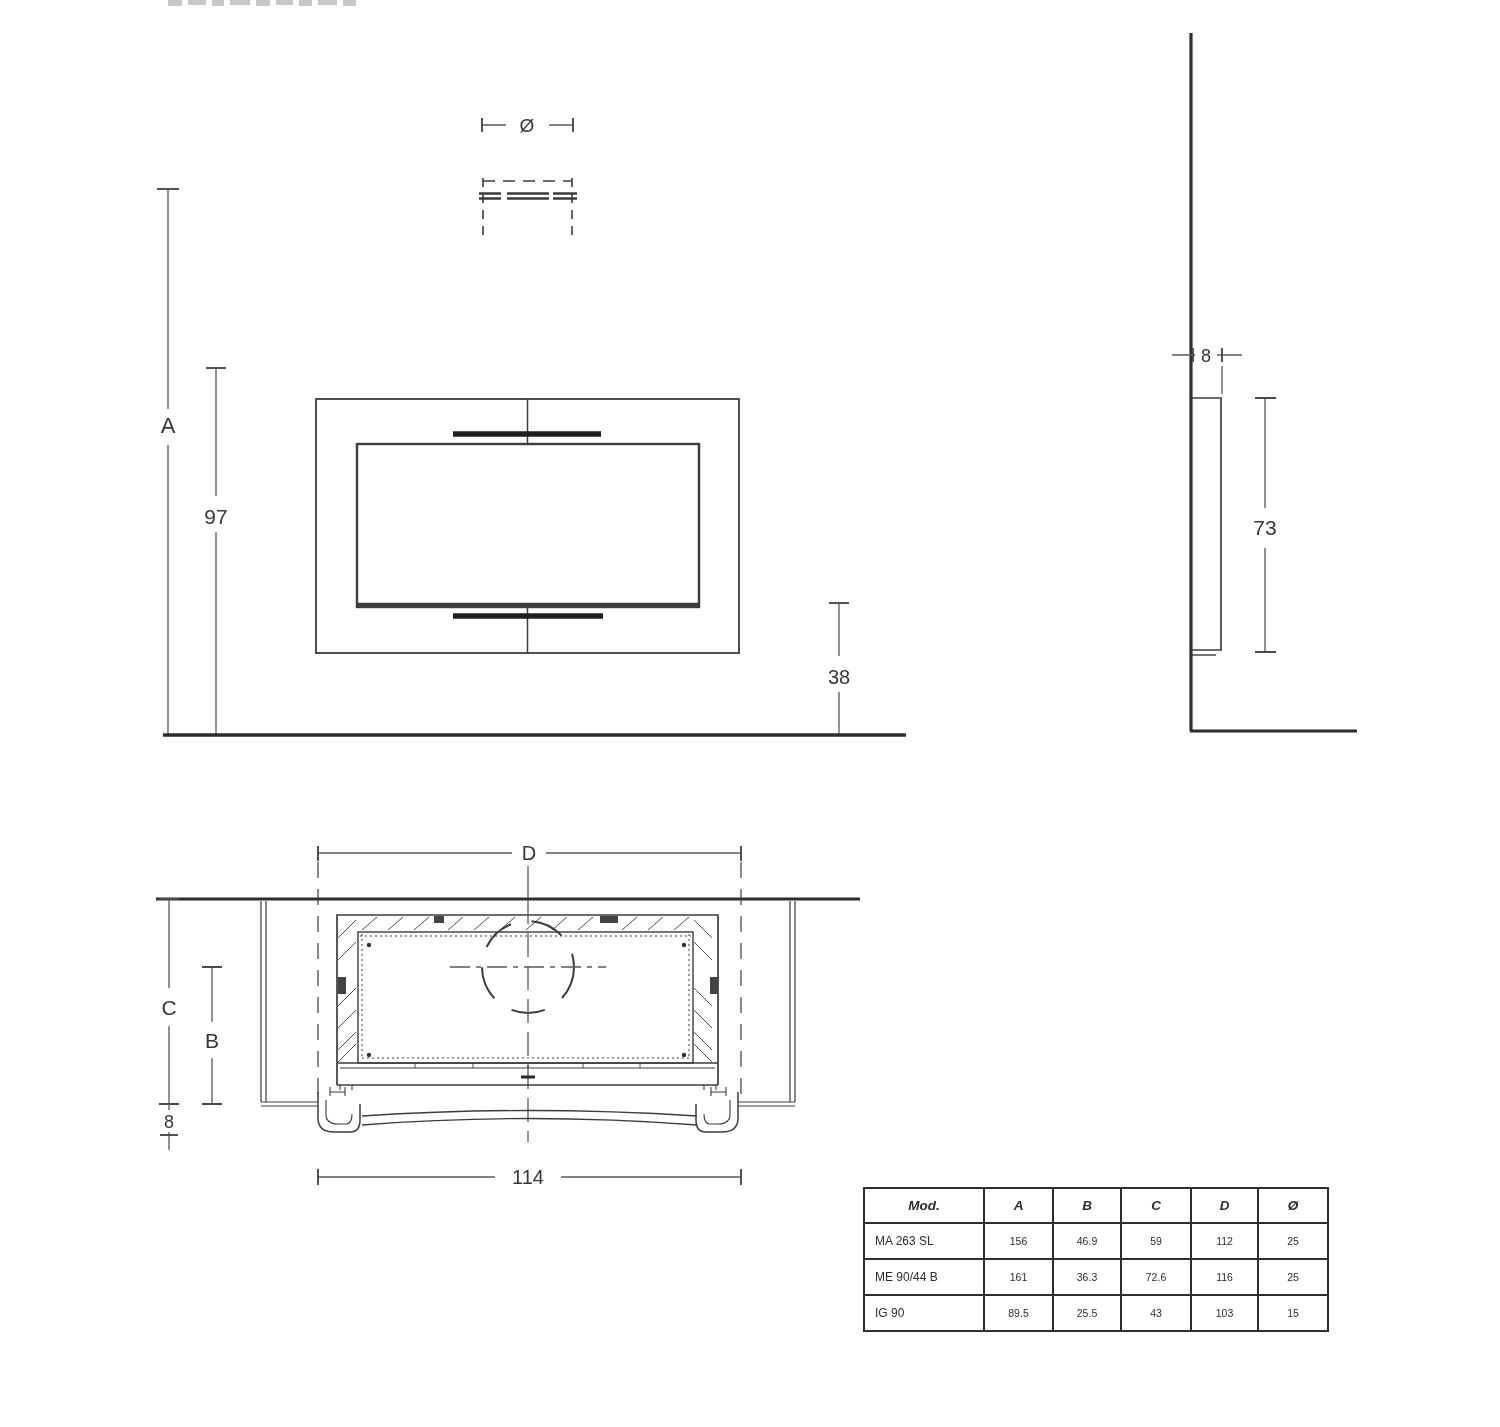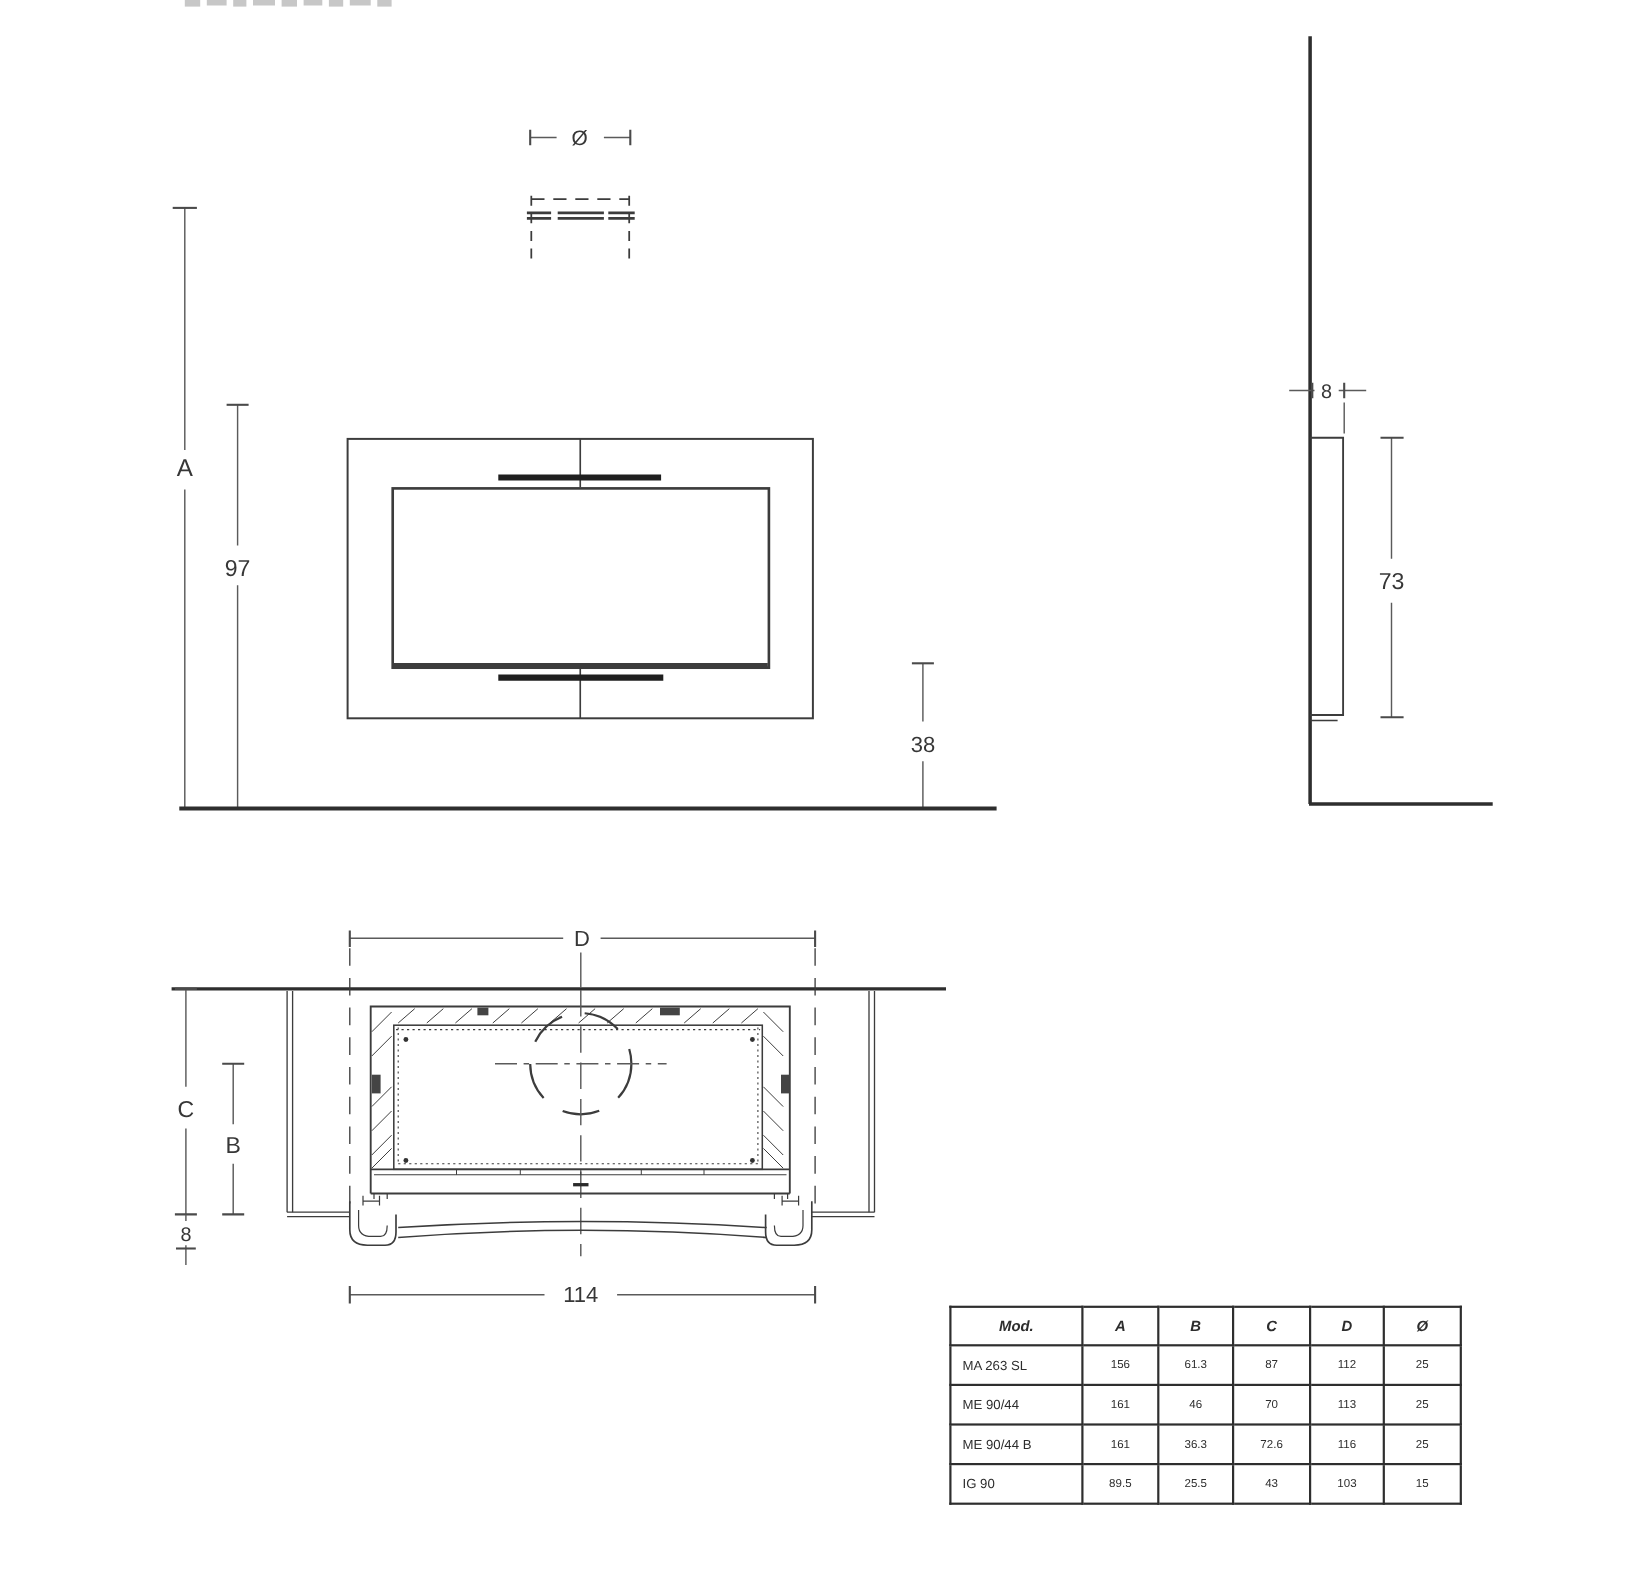--- a/index.html
+++ b/index.html
@@ -232,31 +232,23 @@
         <th>B</th>
         <th>C</th>
         <th>D</th>
         <th>Ø</th>
       </tr>
     </thead>
     <tbody>
         <tr>
           <td class="c-model">MA 263 SL</td>
           <td class="c-num">156</td>
-          <td class="c-num">61.3</td>
-          <td class="c-num">87</td>
+          <td class="c-num">46.9</td>
+          <td class="c-num">59</td>
           <td class="c-num">112</td>
-          <td class="c-num">25</td>
-        </tr>
-        <tr>
-          <td class="c-model">ME 90/44</td>
-          <td class="c-num">161</td>
-          <td class="c-num">46</td>
-          <td class="c-num">70</td>
-          <td class="c-num">113</td>
           <td class="c-num">25</td>
         </tr>
         <tr>
           <td class="c-model">ME 90/44 B</td>
           <td class="c-num">161</td>
           <td class="c-num">36.3</td>
           <td class="c-num">72.6</td>
           <td class="c-num">116</td>
           <td class="c-num">25</td>
         </tr>

